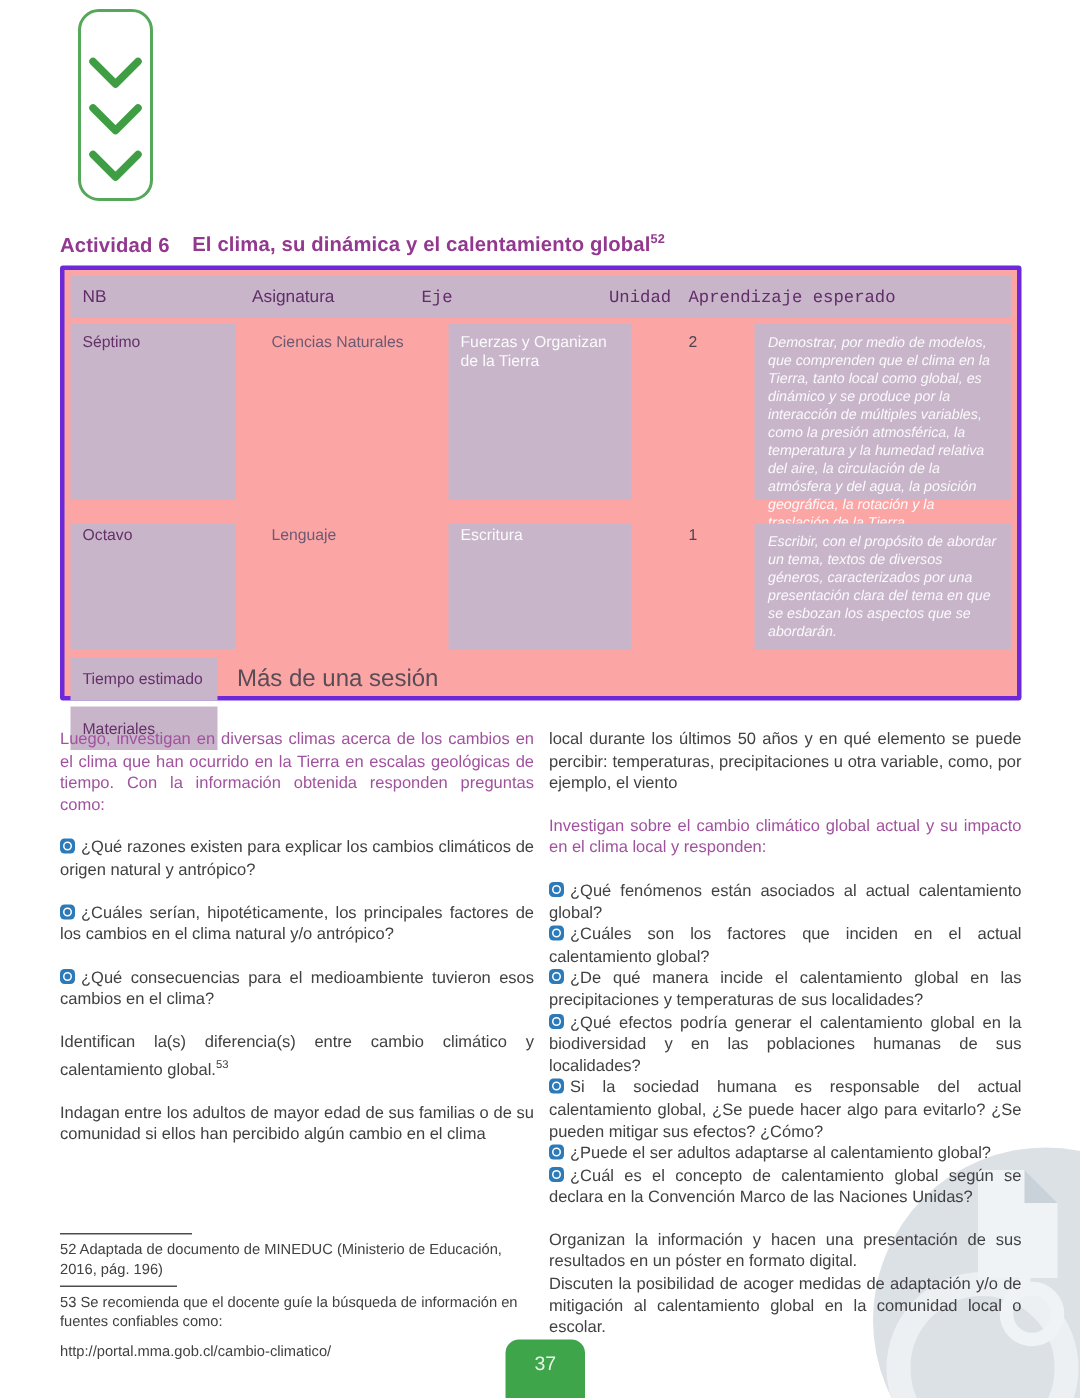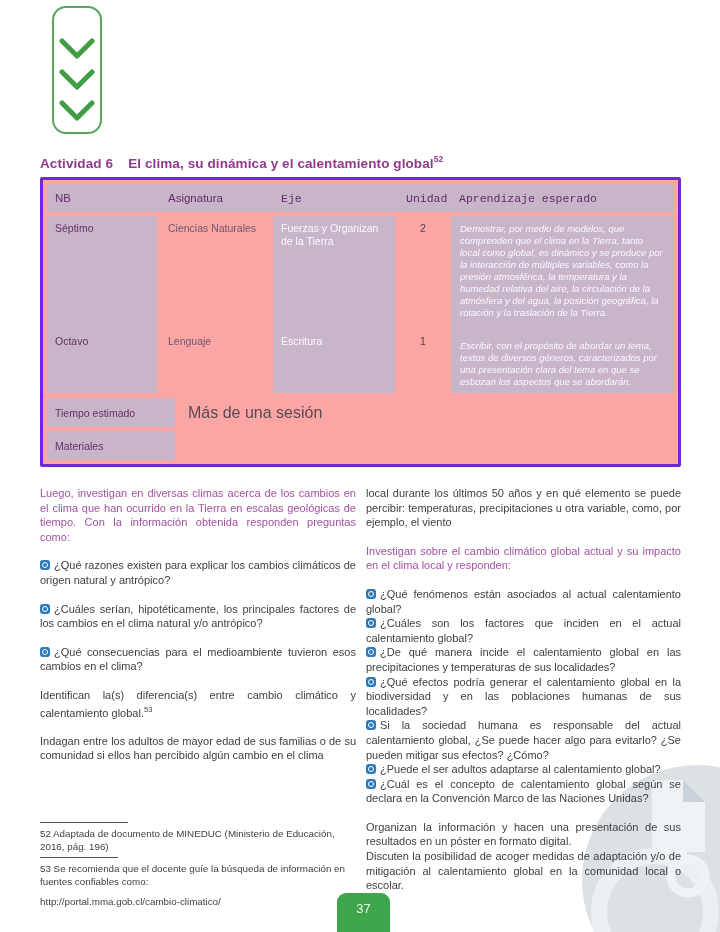--- a/index.html
+++ b/index.html
@@ -36,34 +36,34 @@
   .thead{
     background:#c8b5ca; height:28px; display:grid;
     grid-template-columns:110px 110px 122px 50px 1fr; column-gap:3px;
     align-items:center; color:#612d68; font-size:11.5px;
   }
   .thead .th{ padding:0 8px; }
   .thead .th.c-eje,.thead .th.c-uni,.thead .th.c-apr{ text-align:left;font-family:Liberation Mono, monospace; }
   .tbody{
     margin-top:4px; display:grid;
     grid-template-columns:110px 110px 122px 50px 1fr;
-    grid-template-rows:117px auto; column-gap:3px; row-gap:0;
+    grid-template-rows:117px auto; column-gap:3px; row-gap:0;gap:16px;
   }
   .cell{ font-size:10.5px; padding:6px 8px 4px 8px; line-height:13px; }
   .cell.mauve{ background:#c8b5ca; }
   .cell.plum{ color:#643067; }
   .cell.graytext{ color:#6d5a72; }
   .cell.white-on-mauve{ color:#fbfafc; }
   .cell.num{ text-align:center; color:#4a4550; padding-top:6px; }
   .cell.r2{ padding-top:2px; }
   .cell.apr{ font-size:9.5px; line-height:12px; padding:7px 9px 5px 9px;font-style:italic; }
   .xtra-row{ margin-top:5px; display:flex; align-items:stretch; }
   .xtra-row + .xtra-row{ margin-top:4px; }
   .xtra-label{
-    width:128px; height:29px; background:#c8b5ca; color:#643067;
+    width:98px; height:29px; background:#c8b5ca; color:#643067;
     font-size:10.5px; display:flex; align-items:center; padding-left:8px;
   }
   .xtra-value{
     margin-left:13px; font-size:16px; color:#584c55;
     display:flex; align-items:center;
   }
 
   
   .col{ position:absolute; top:486px; font-size:11px; line-height:14.6px;
         text-align:justify; color:#414042; z-index:2; }

